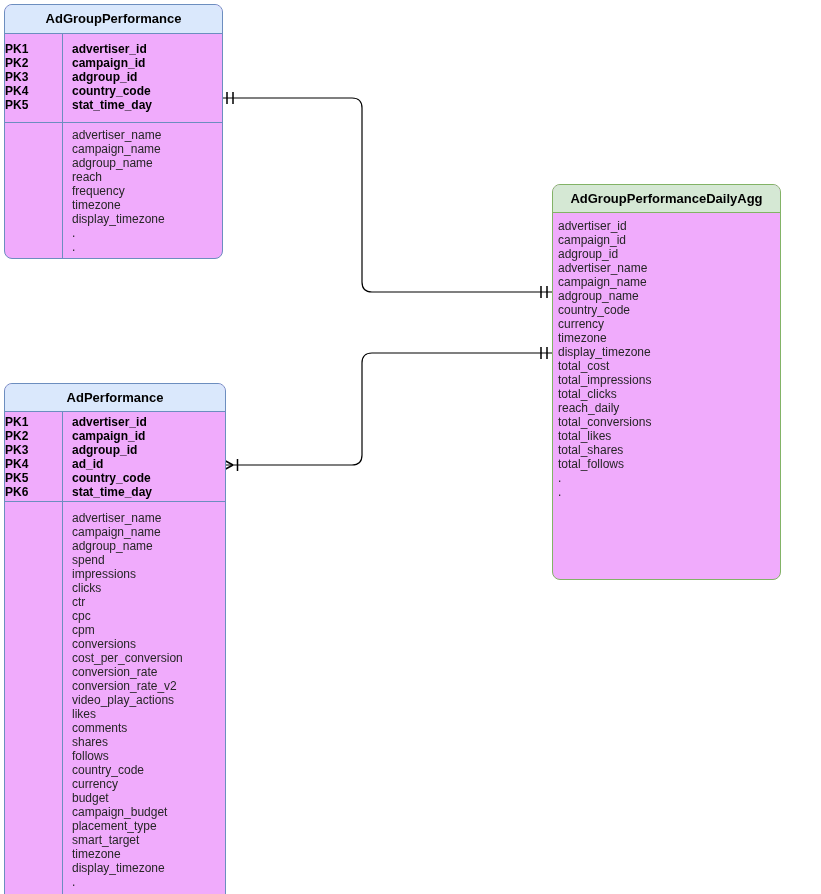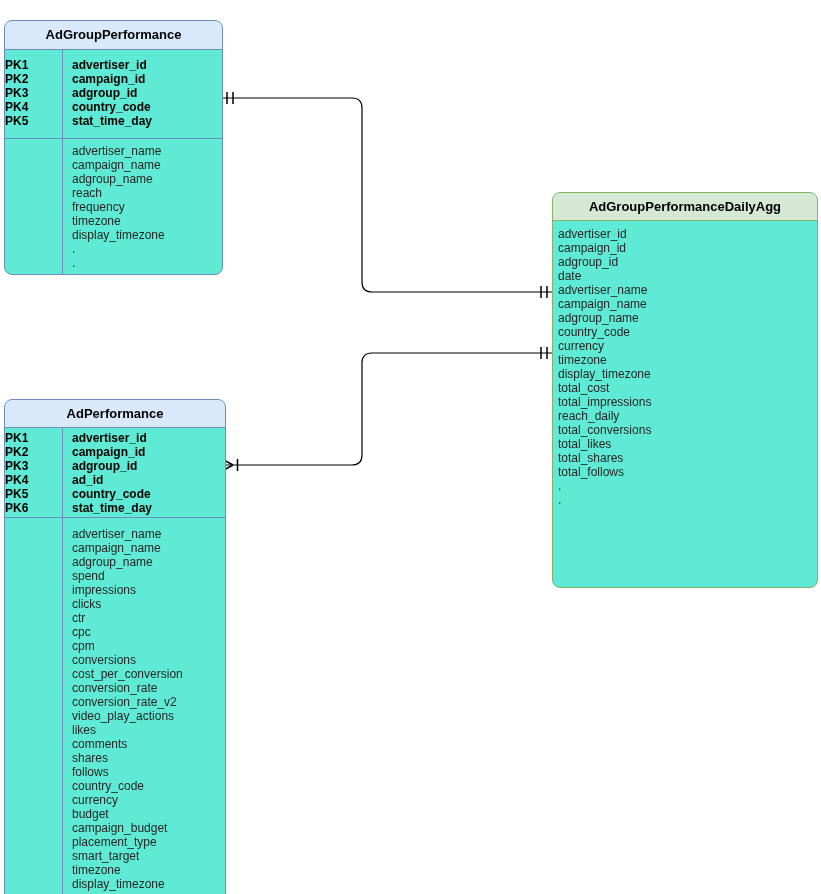--- a/index.html
+++ b/index.html
@@ -3,22 +3,22 @@
 <meta charset="utf-8">
 <style>
   html, body { margin:0; padding:0; background:#ffffff; }
   body { width:821px; height:894px; font-family:"Liberation Sans", sans-serif; }
   .canvas { position:relative; width:821px; height:894px; background:#ffffff; overflow:hidden; }
 
   svg.connectors { position:absolute; left:0; top:0; z-index:1; }
 
   .er-table {
     position:absolute; z-index:2; box-sizing:border-box;
-    background:#5eead4; border-radius:8px; overflow:hidden;
-    font-size:12px; line-height:14px; color:#262626;margin-top:16px;
+    background:#f0abfc; border-radius:8px; overflow:hidden;
+    font-size:12px; line-height:14px; color:#262626;
   }
   .er-table.blue  { border:1.3px solid #6c8ebf; }
   .er-table.green { border:1.3px solid #82b366; }
 
   .er-header {
     display:flex; align-items:center; justify-content:center;
     font-weight:700; font-size:13px; color:#000000;
   }
   .blue  .er-header { background:#dae8fc; border-bottom:1.3px solid #6c8ebf; }
   .green .er-header { background:#d5e8d4; border-bottom:1.3px solid #82b366; }
@@ -39,21 +39,21 @@
 
   
   #t2 { left:4px; top:383px; width:222px; height:523px; }
   #t2 .er-header { height:27px; }
   #t2 .er-body { grid-template-rows:90px 1fr; height:calc(100% - 28px); }
   #t2 .pk-keys, #t2 .pk-fields { padding-top:3px; }
   #t2 .pk-fields { padding-left:9px; }
   #t2 .attrs { padding:9px 0 0 9px; }
 
   
-  #t3 { left:552px; top:176px; width:266px; height:396px; }
+  #t3 { left:552px; top:184px; width:229px; height:396px; }
   #t3 .er-header { height:27px; }
   #t3 .attrs { padding:6px 0 0 5px; height:calc(100% - 28px); box-sizing:border-box; }
 
   .row { height:14px; white-space:nowrap; }
 </style>
 </head>
 <body>
 
 <div class="canvas">
 
@@ -154,30 +154,30 @@
         </div>
     </div>
   </div>
 
   <div class="er-table green" id="t3">
     <div class="er-header">AdGroupPerformanceDailyAgg</div>
     <div class="attrs">
         <div class="row">advertiser_id</div>
         <div class="row">campaign_id</div>
         <div class="row">adgroup_id</div>
-        <div class="row">date</div>
         <div class="row">advertiser_name</div>
         <div class="row">campaign_name</div>
         <div class="row">adgroup_name</div>
         <div class="row">country_code</div>
         <div class="row">currency</div>
         <div class="row">timezone</div>
         <div class="row">display_timezone</div>
         <div class="row">total_cost</div>
         <div class="row">total_impressions</div>
+        <div class="row">total_clicks</div>
         <div class="row">reach_daily</div>
         <div class="row">total_conversions</div>
         <div class="row">total_likes</div>
         <div class="row">total_shares</div>
         <div class="row">total_follows</div>
         <div class="row">.</div>
         <div class="row">.</div>
       </div>
   </div>
 

